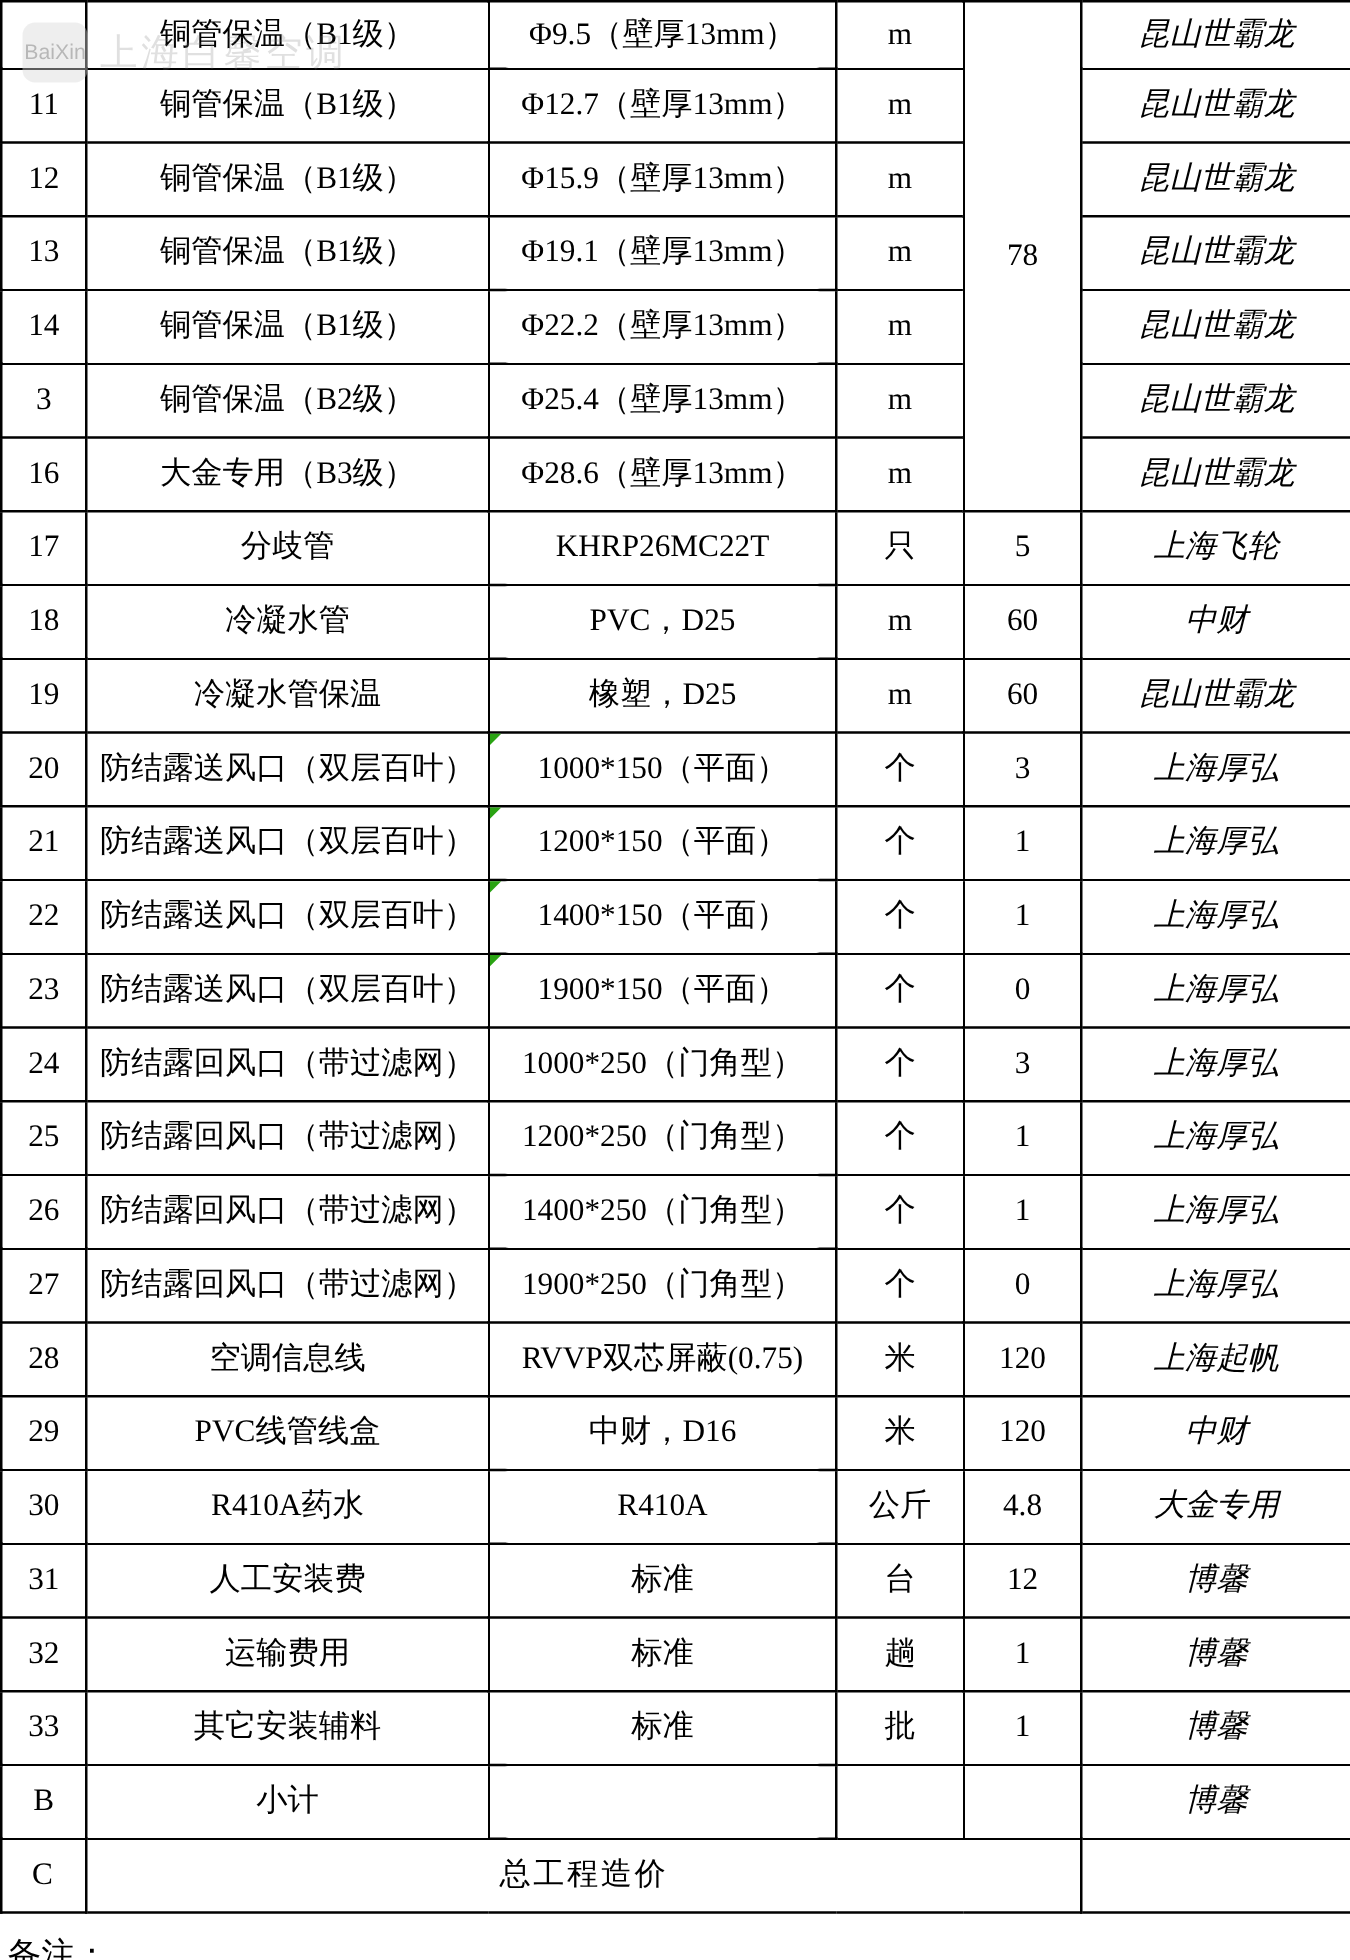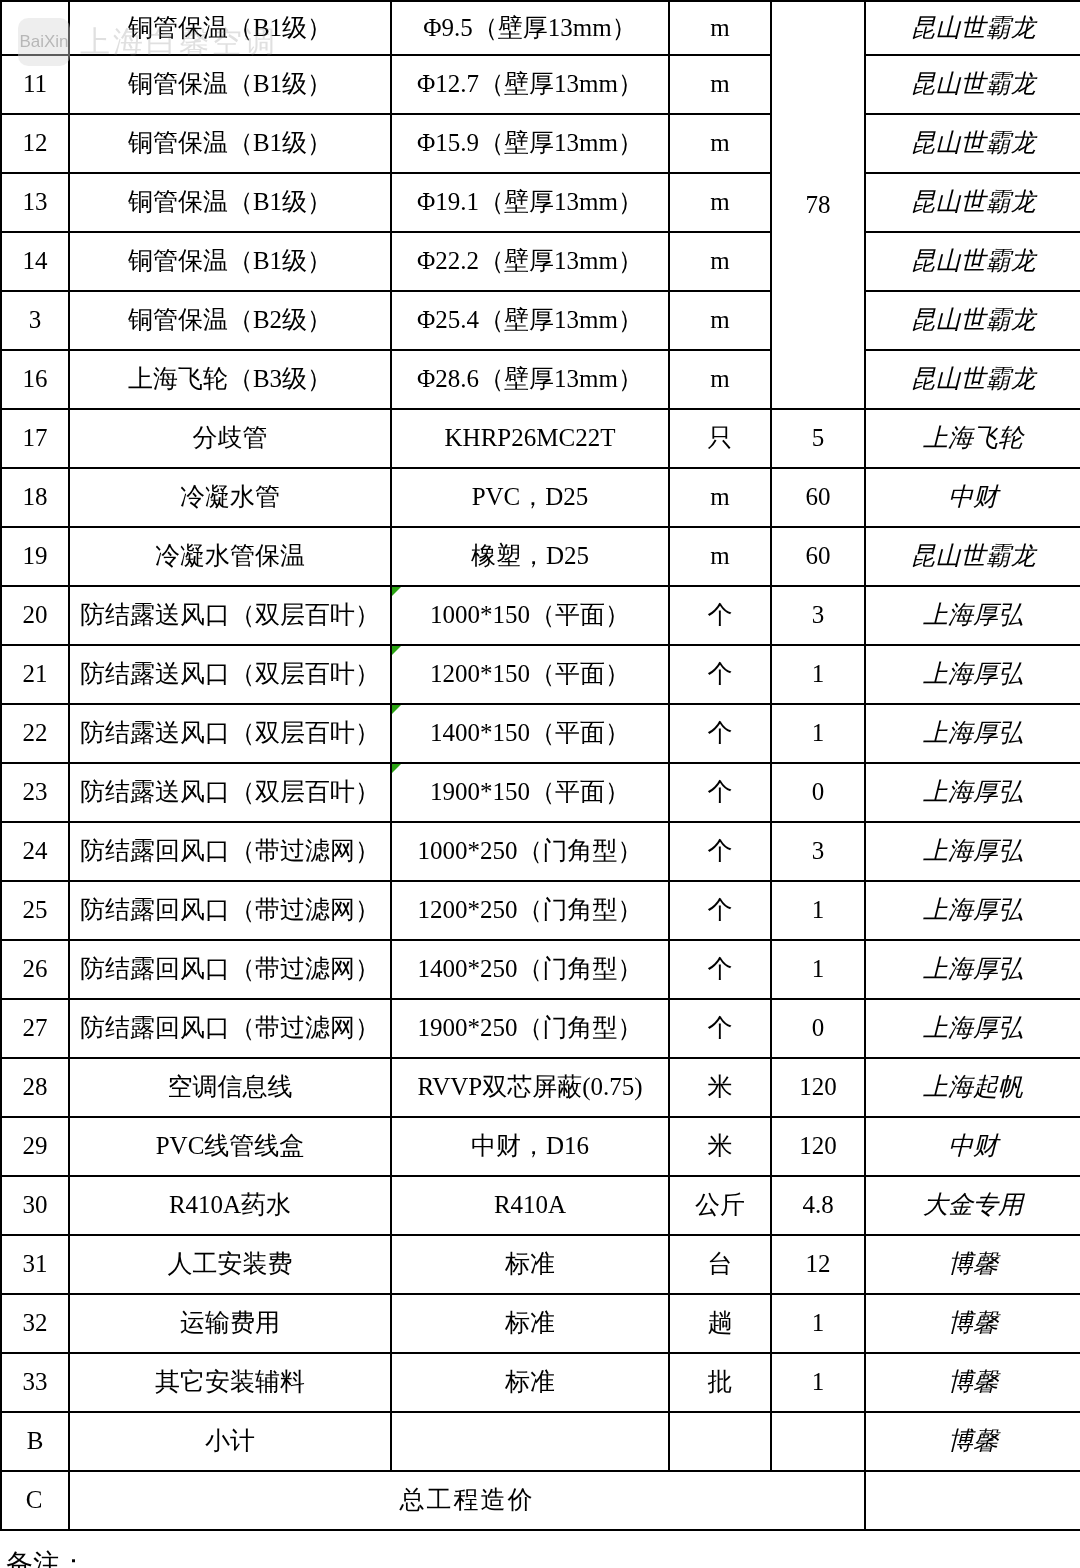--- a/index.html
+++ b/index.html
@@ -201,21 +201,21 @@
       <tr>
         <td class="no">3</td>
         <td class="name">铜管保温（B2级）</td>
         <td class="spec">Φ25.4（壁厚13mm）</td>
         <td class="unit">m</td>
         <td class="brand">昆山世霸龙</td>
       </tr>
 
       <tr>
         <td class="no">16</td>
-        <td class="name">上海飞轮（B3级）</td>
+        <td class="name">大金专用（B3级）</td>
         <td class="spec">Φ28.6（壁厚13mm）</td>
         <td class="unit">m</td>
         <td class="brand">昆山世霸龙</td>
       </tr>
 
       <tr>
         <td class="no">17</td>
         <td class="name">分歧管</td>
         <td class="spec">KHRP26MC22T</td>
         <td class="unit">只</td>

